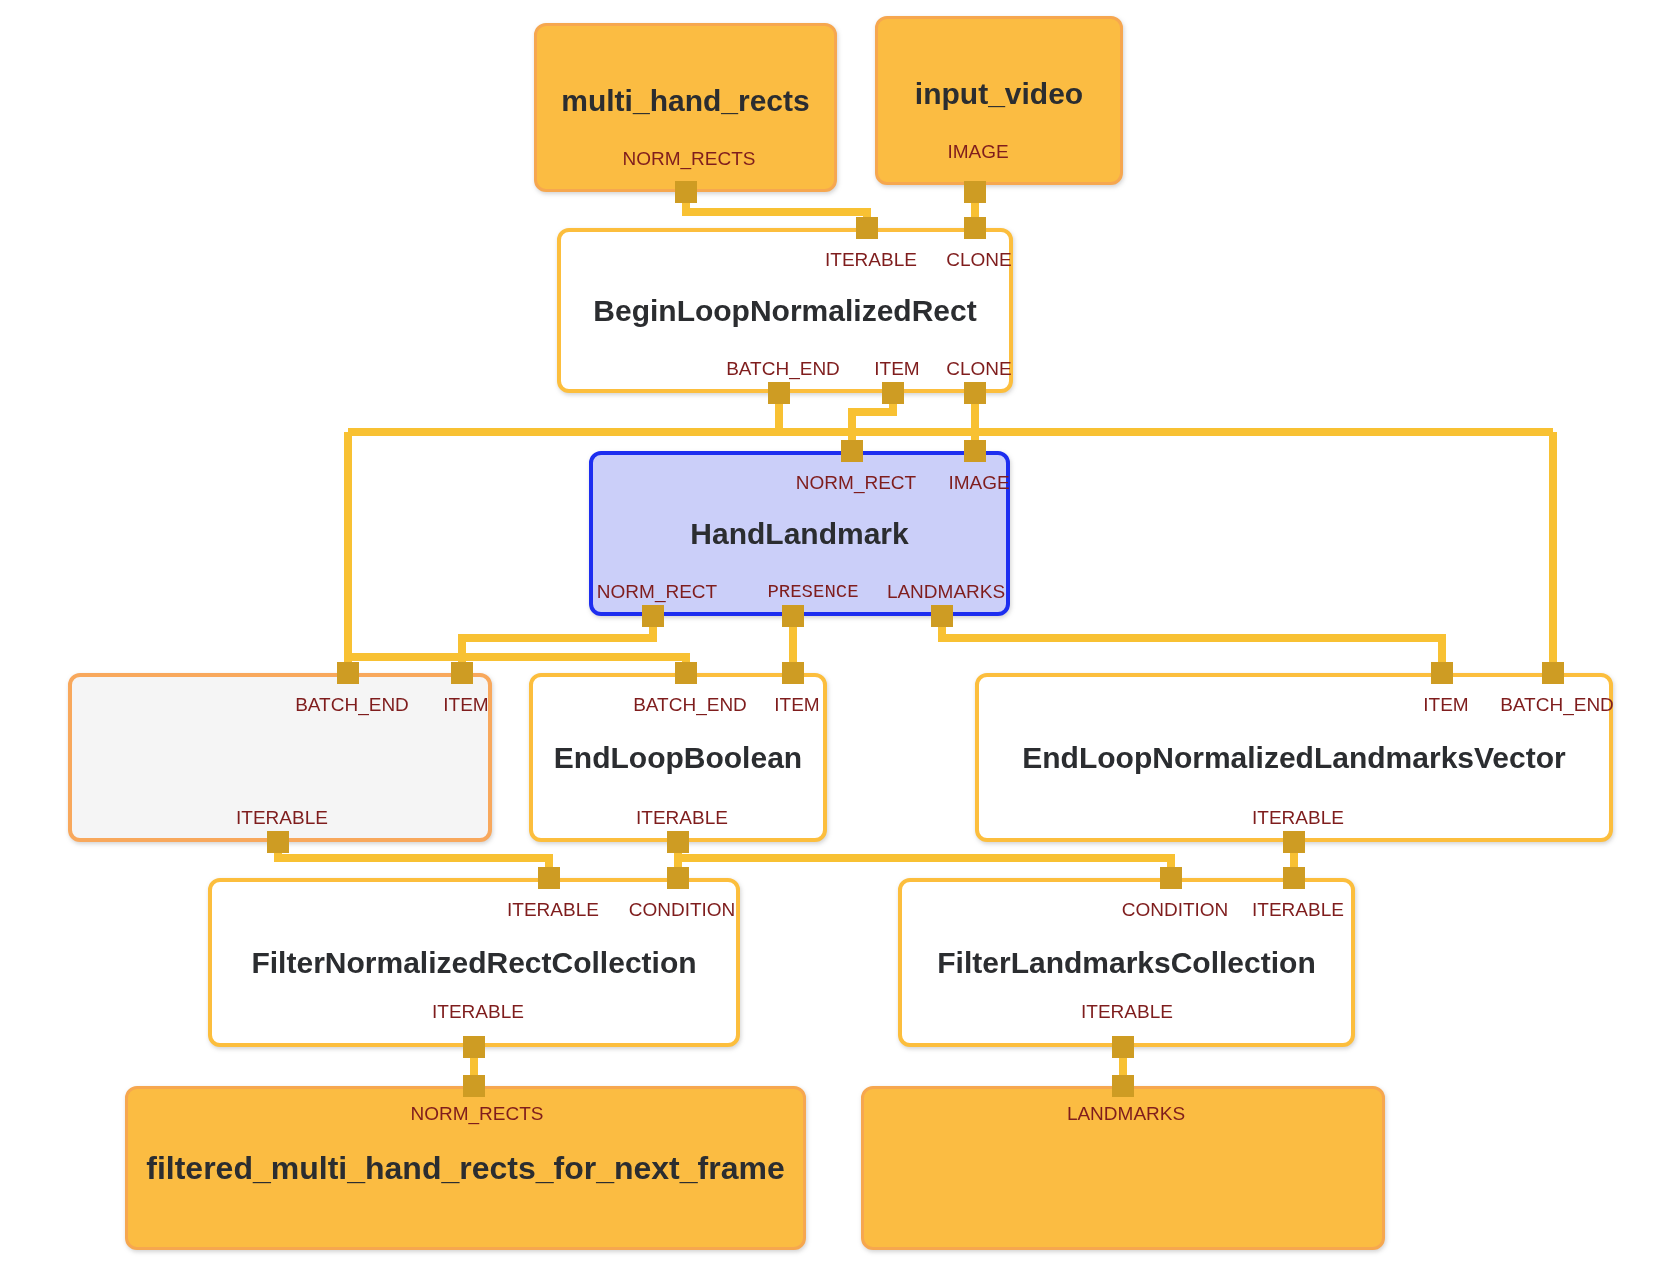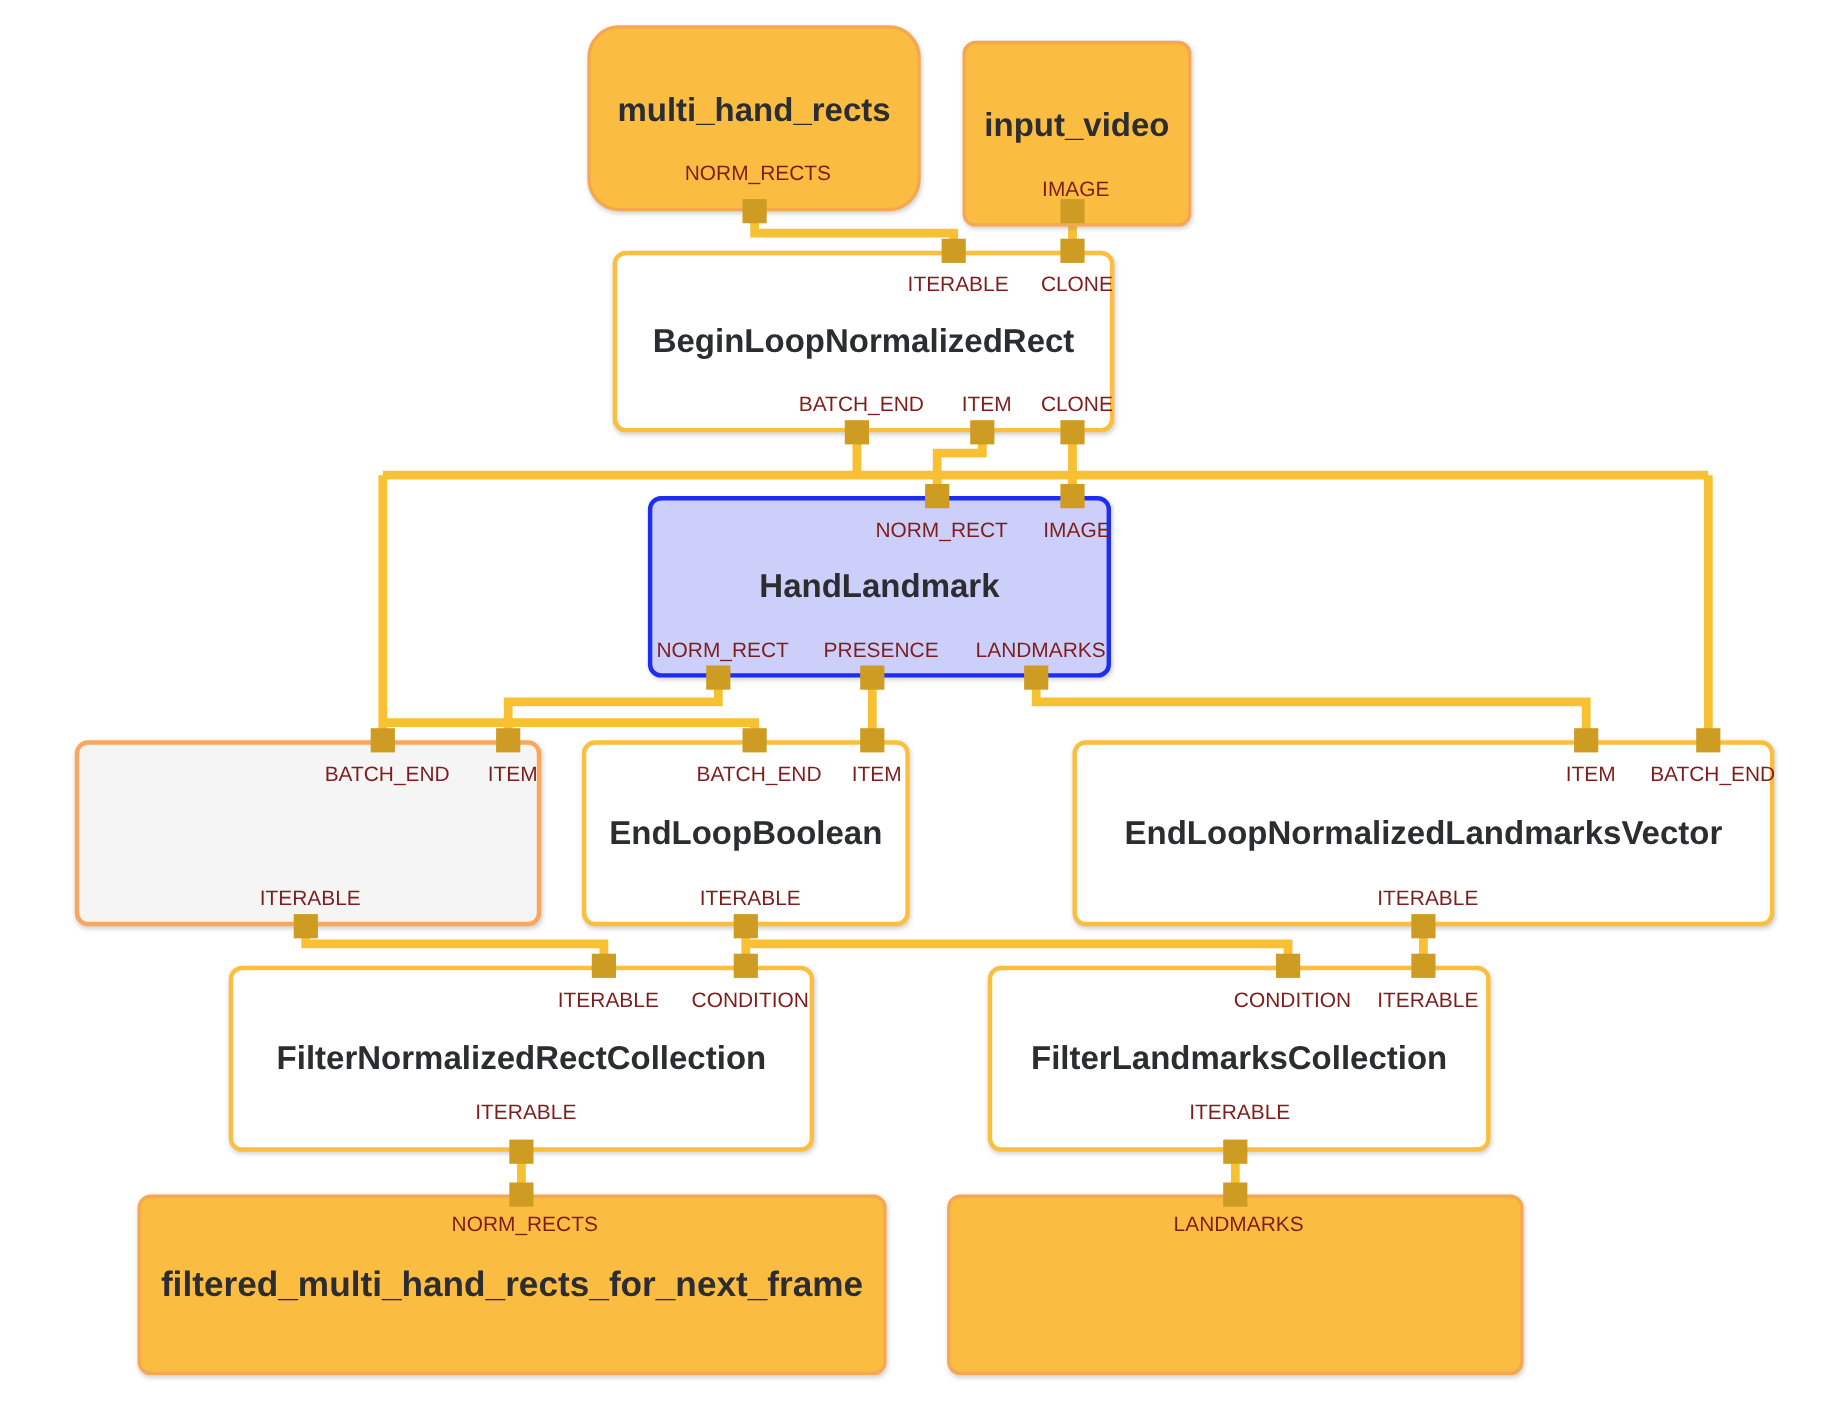--- a/index.html
+++ b/index.html
@@ -63,42 +63,42 @@
       <path d="M 793 616 L 793 673" fill="none" stroke="#F8C133" stroke-width="8" stroke-linecap="butt" stroke-linejoin="miter"></path>
       <path d="M 942 616 L 942 638 L 1442 638 L 1442 673" fill="none" stroke="#F8C133" stroke-width="8" stroke-linecap="butt" stroke-linejoin="miter"></path>
       <path d="M 278 842 L 278 858 L 549 858 L 549 878" fill="none" stroke="#F8C133" stroke-width="8" stroke-linecap="butt" stroke-linejoin="miter"></path>
       <path d="M 678 842 L 678 878" fill="none" stroke="#F8C133" stroke-width="8" stroke-linecap="butt" stroke-linejoin="miter"></path>
       <path d="M 678 858 L 1171 858 L 1171 878" fill="none" stroke="#F8C133" stroke-width="8" stroke-linecap="butt" stroke-linejoin="miter"></path>
       <path d="M 1294 842 L 1294 878" fill="none" stroke="#F8C133" stroke-width="8" stroke-linecap="butt" stroke-linejoin="miter"></path>
       <path d="M 474 1047 L 474 1086" fill="none" stroke="#F8C133" stroke-width="8" stroke-linecap="butt" stroke-linejoin="miter"></path>
       <path d="M 1123 1047 L 1123 1086" fill="none" stroke="#F8C133" stroke-width="8" stroke-linecap="butt" stroke-linejoin="miter"></path>
     </svg>
   <div class="layer" id="nodes-layer">
-      <div class="node kind-source" style="left: 534px; top: 23px; width: 303px; height: 169px; border-radius: 29px;">
+      <div class="node kind-source" style="left: 534px; top: 23px; width: 303px; height: 169px;">
         <span class="title">multi_hand_rects</span>
         <span class="port-label side-bottom" style="left: 152px;">NORM_RECTS</span>
       </div>
-      <div class="node kind-source" style="left: 875px; top: 37px; width: 208px; height: 169px;">
+      <div class="node kind-source" style="left: 875px; top: 16px; width: 248px; height: 169px;">
         <span class="title">input_video</span>
         <span class="port-label side-bottom" style="left: 100px;">IMAGE</span>
       </div>
       <div class="node kind-loop" style="left: 557px; top: 228px; width: 456px; height: 165px;">
         <span class="title">BeginLoopNormalizedRect</span>
         <span class="port-label side-top" style="left: 310px;">ITERABLE</span>
         <span class="port-label side-top" style="left: 418px;">CLONE</span>
         <span class="port-label side-bottom" style="left: 222px;">BATCH_END</span>
         <span class="port-label side-bottom" style="left: 336px;">ITEM</span>
         <span class="port-label side-bottom" style="left: 418px;">CLONE</span>
       </div>
       <div class="node kind-calculator" style="left: 589px; top: 451px; width: 421px; height: 165px;">
         <span class="title">HandLandmark</span>
         <span class="port-label side-top" style="left: 263px;">NORM_RECT</span>
         <span class="port-label side-top" style="left: 386px;">IMAGE</span>
         <span class="port-label side-bottom" style="left: 64px;">NORM_RECT</span>
-        <span class="port-label side-bottom" style="left: 208px;">PRESENCE</span>
+        <span class="port-label side-bottom" style="left: 220px; font-family: Liberation Mono, monospace;">PRESENCE</span>
         <span class="port-label side-bottom" style="left: 353px;">LANDMARKS</span>
       </div>
       <div class="node kind-selected" style="left: 68px; top: 673px; width: 424px; height: 169px;">
         <span class="port-label side-top" style="left: 280px;">BATCH_END</span>
         <span class="port-label side-top" style="left: 394px;">ITEM</span>
         <span class="port-label side-bottom" style="left: 210px;">ITERABLE</span>
       </div>
       <div class="node kind-loop" style="left: 529px; top: 673px; width: 298px; height: 169px;">
         <span class="title">EndLoopBoolean</span>
         <span class="port-label side-top" style="left: 157px;">BATCH_END</span>

